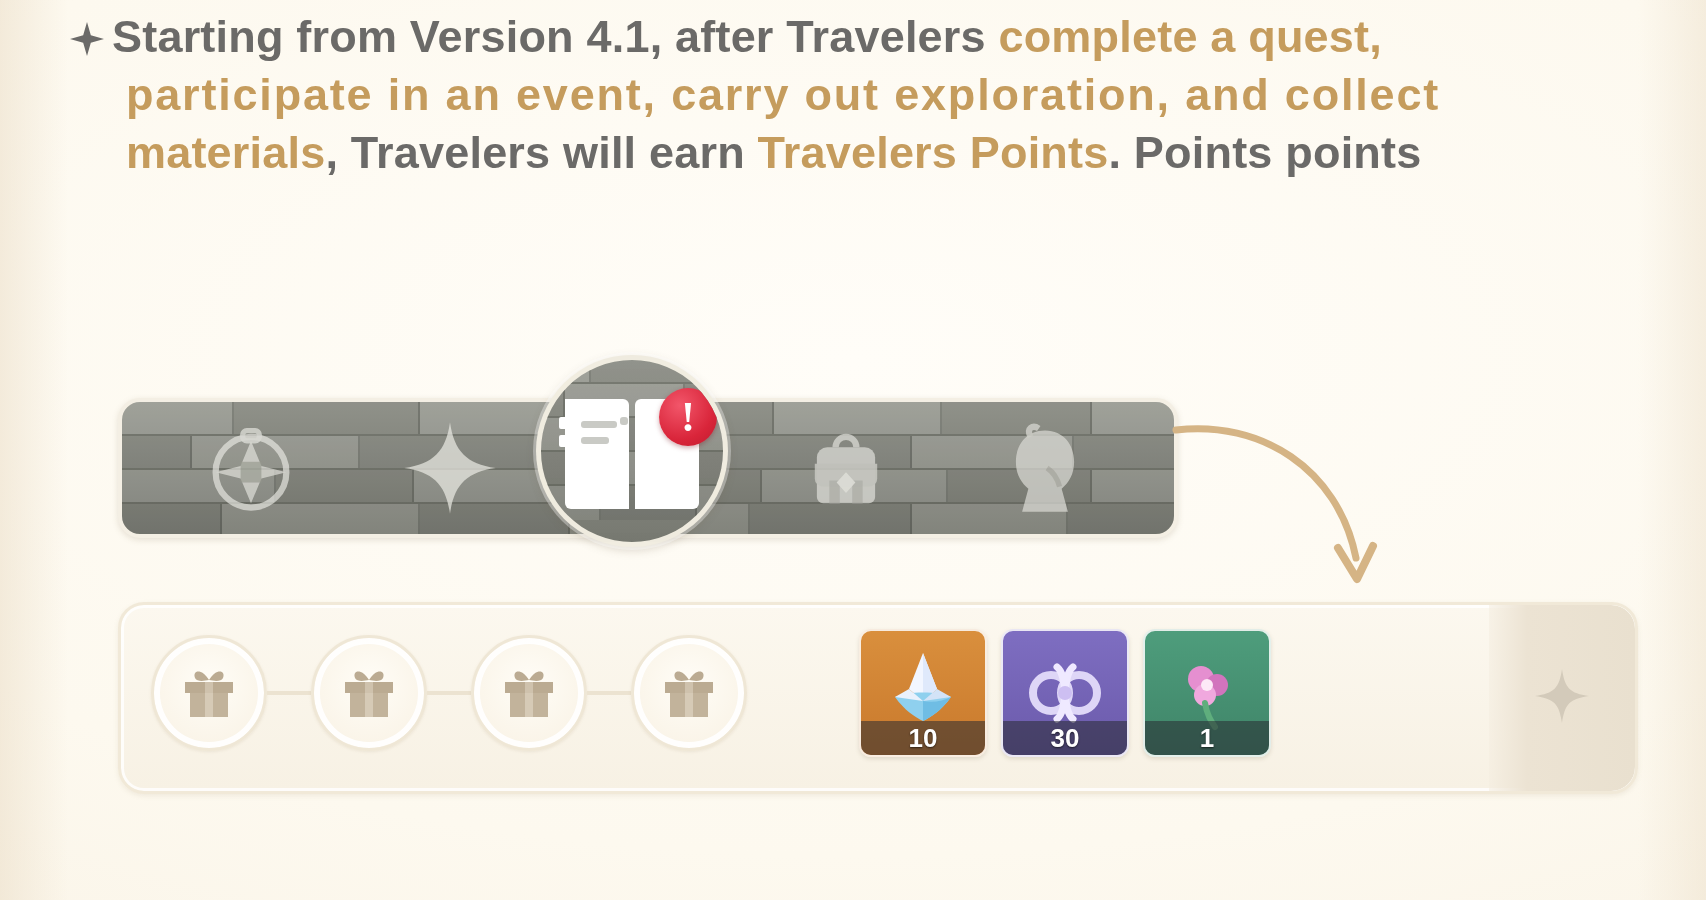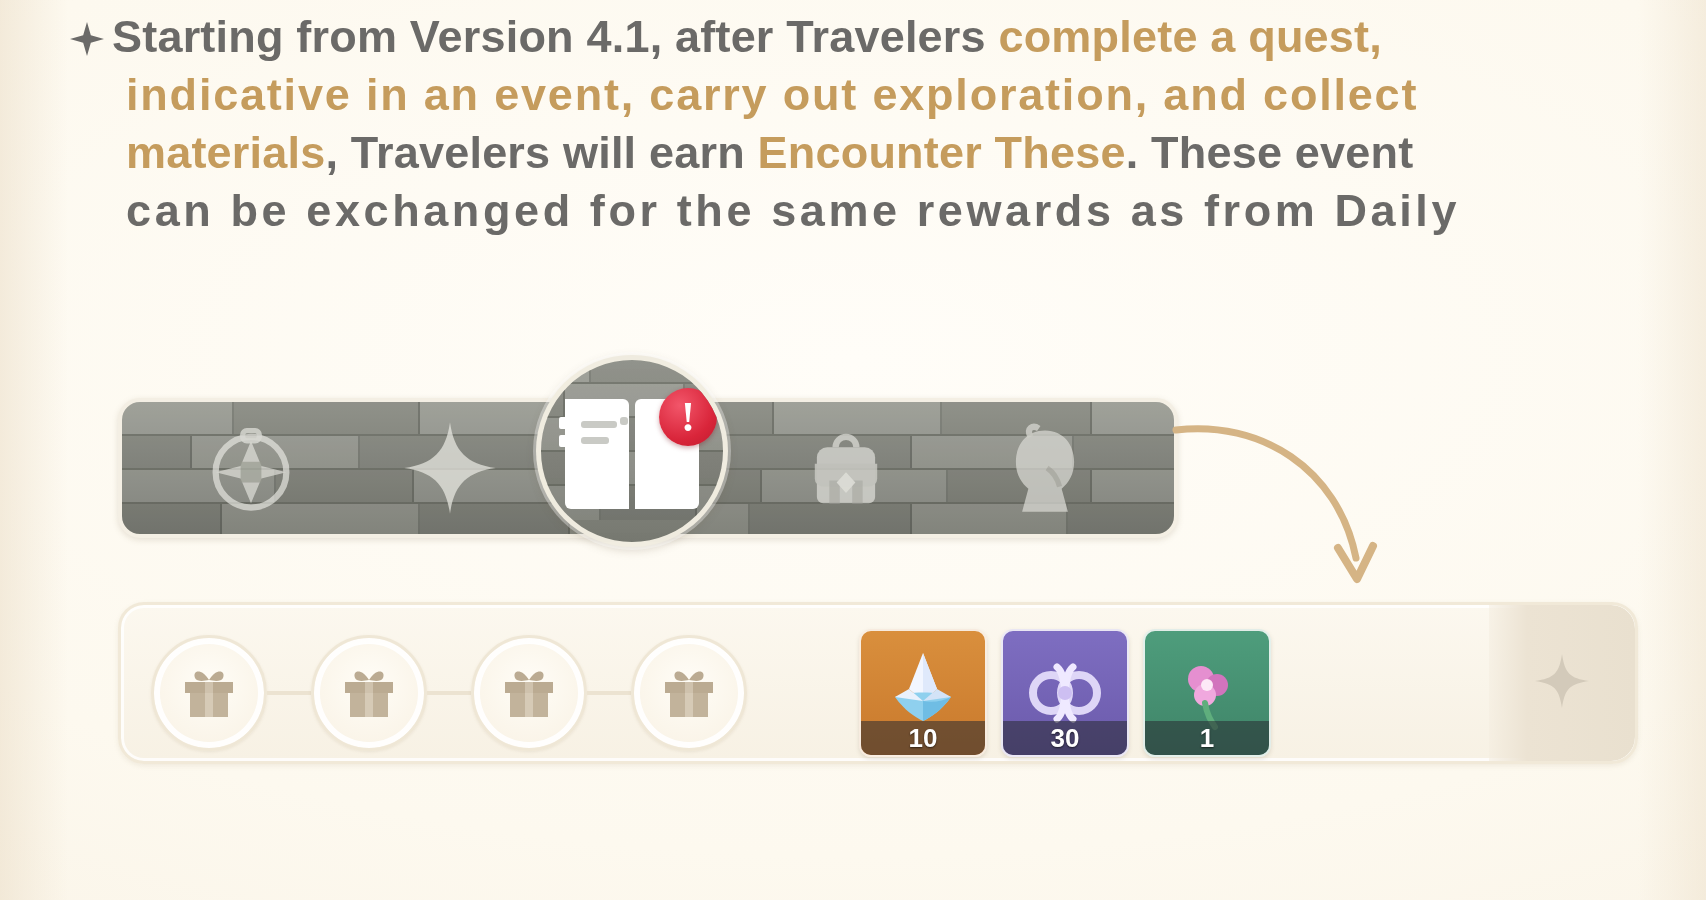--- a/index.html
+++ b/index.html
@@ -169,21 +169,21 @@
     height: 220px;
     pointer-events: none;
   }
 
   
   #rewards-panel {
     position: absolute;
     left: 118px;
     top: 602px;
     width: 1520px;
-    height: 162px;
+    height: 192px;
     border-radius: 26px;
     background: linear-gradient(180deg,#fcf8ef 0%, #f7f1e4 100%);
     border: 3px solid #f1e9d8;
     box-shadow: inset 0 0 0 3px rgba(255,255,255,.8), 0 2px 5px rgba(150,133,100,.12);
     overflow: hidden;
   }
 
   #progress-track {
     position: absolute;
     left: 30px;
@@ -293,30 +293,27 @@
     <div class="para-row">
       <span class="bullet-star">
         <svg viewBox="0 0 32 32">
             <path d="M16 0 L19.6 12.4 L32 16 L19.6 19.6 L16 32 L12.4 19.6 L0 16 L12.4 12.4 Z" fill="#6b6a68"></path>
           </svg>
       </span>
       <span class="para-line"><span class="nrm">Starting from Version 4.1, after Travelers </span><span class="hl">complete a quest,</span></span>
     </div>
 
     <div class="para-line indent">
-      <span class="hl" style="letter-spacing:1.8px;">indicative in an event, carry out exploration, and collect</span>
+      <span class="hl" style="letter-spacing:1.8px;">participate in an event, carry out exploration, and collect</span>
     </div>
 
     <div class="para-line indent">
-      <span class="hl">materials</span><span class="nrm">, Travelers will earn </span><span class="hl">Encounter These</span><span class="nrm">. These event</span>
-    </div>
-
-    <div class="para-line indent">
-      <span class="nrm" style="letter-spacing:3.6px;">can be exchanged for the same rewards as from Daily</span>
-    </div>
+      <span class="hl">materials</span><span class="nrm">, Travelers will earn </span><span class="hl">Travelers Points</span><span class="nrm">. Points points</span>
+    </div>
+
 
 
   </div>
 
   <div id="navbar">
     <div class="brick-row" style="top:0px;">
       <div class="brick lt" style="left:0px;width:132px;"></div>
       <div class="brick dk" style="left:132px;width:186px;"></div>
       <div class="brick lt" style="left:318px;width:150px;"></div>
       <div class="brick dk" style="left:468px;width:204px;"></div>

